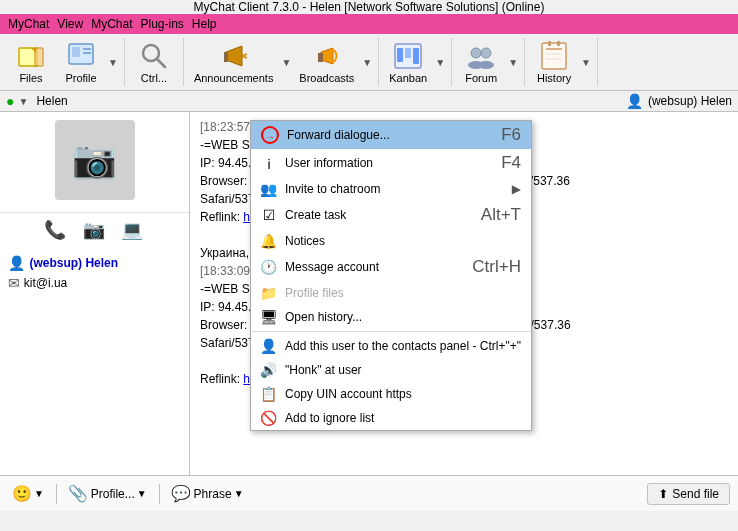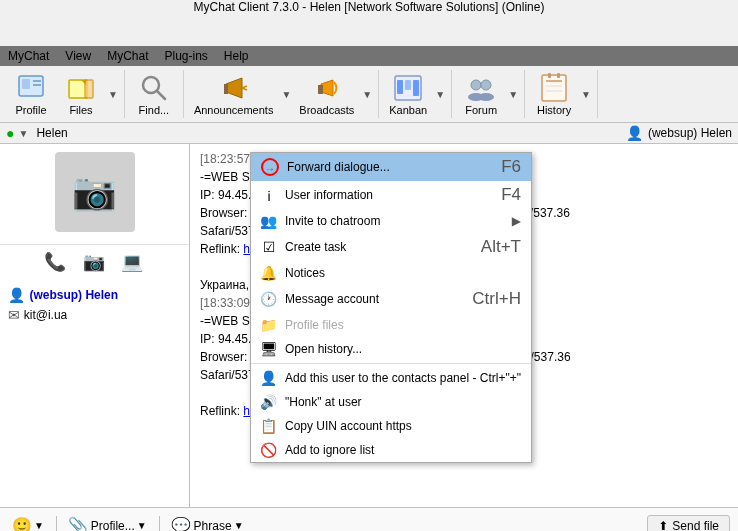--- a/index.html
+++ b/index.html
@@ -9,27 +9,26 @@
     #title-bar {
       background: #f0f0f0;
       text-align: center;
       font-size: 12px;
       padding: 0 0;
       color: #000;
     }
 
     
     #menu-bar {
-      background: #737373;
+      background: #ec4899;
       display: flex;
       align-items: center;
       padding: 2px 4px;
       font-size: 12px;
-      gap: 8px;
-      margin-top: 32px;
+      gap: 0;
     }
     .menu-item {
       cursor: pointer;
       padding: 1px 4px;
       color: #000;
     }
 
     
     #toolbar {
       background: #f0f0f0;
@@ -249,50 +248,50 @@
   <span class="menu-item">Plug-ins</span>
   <span class="menu-item">Help</span>
 </div>
 
 <div id="toolbar">
 
   <div class="toolbar-group">
     <div class="toolbar-btn">
       <div class="toolbar-icon">
         <svg width="32" height="32" viewBox="0 0 32 32">
+          <rect x="4" y="8" width="18" height="18" rx="1" fill="#ffffaa" stroke="#ccaa00" stroke-width="1.5"></rect>
+          <polygon points="16,8 22,14 22,8" fill="#ccaa00"></polygon>
+          <rect x="20" y="8" width="8" height="18" rx="1" fill="#ffd080" stroke="#cc8800" stroke-width="1.5" opacity="0.7"></rect>
+        </svg>
+      </div>
+      <span>Files</span>
+    </div>
+    <div class="toolbar-btn">
+      <div class="toolbar-icon">
+        <svg width="32" height="32" viewBox="0 0 32 32">
           <rect x="4" y="4" width="24" height="20" rx="2" fill="#d4e8ff" stroke="#6699cc" stroke-width="1.5"></rect>
           <rect x="7" y="7" width="8" height="10" rx="1" fill="#aac8ee"></rect>
           <line x1="18" y1="9" x2="26" y2="9" stroke="#6699cc" stroke-width="1.5"></line>
           <line x1="18" y1="13" x2="26" y2="13" stroke="#6699cc" stroke-width="1.5"></line>
         </svg>
       </div>
       <span>Profile</span>
     </div>
-    <div class="toolbar-btn">
-      <div class="toolbar-icon">
-        <svg width="32" height="32" viewBox="0 0 32 32">
-          <rect x="4" y="8" width="18" height="18" rx="1" fill="#ffffaa" stroke="#ccaa00" stroke-width="1.5"></rect>
-          <polygon points="16,8 22,14 22,8" fill="#ccaa00"></polygon>
-          <rect x="20" y="8" width="8" height="18" rx="1" fill="#ffd080" stroke="#cc8800" stroke-width="1.5" opacity="0.7"></rect>
-        </svg>
-      </div>
-      <span>Files</span>
-    </div>
     <div class="toolbar-dropdown">▼</div>
   </div>
 
   <div class="toolbar-group">
     <div class="toolbar-btn">
       <div class="toolbar-icon">
         <svg width="32" height="32" viewBox="0 0 32 32">
           <circle cx="13" cy="13" r="8" fill="none" stroke="#888" stroke-width="2.5"></circle>
           <line x1="19" y1="19" x2="27" y2="27" stroke="#888" stroke-width="2.5" stroke-linecap="round"></line>
         </svg>
       </div>
-      <span>Find...</span>
+      <span>Ctrl...</span>
     </div>
   </div>
 
   <div class="toolbar-group">
     <div class="toolbar-btn">
       <div class="toolbar-icon">
         <svg width="32" height="32" viewBox="0 0 32 32">
           <polygon points="8,20 8,12 24,6 24,26" fill="#cc8800" stroke="#996600" stroke-width="1"></polygon>
           <rect x="6" y="12" width="4" height="10" fill="#886644"></rect>
           <line x1="24" y1="16" x2="29" y2="14" stroke="#cc8800" stroke-width="1.5"></line>

